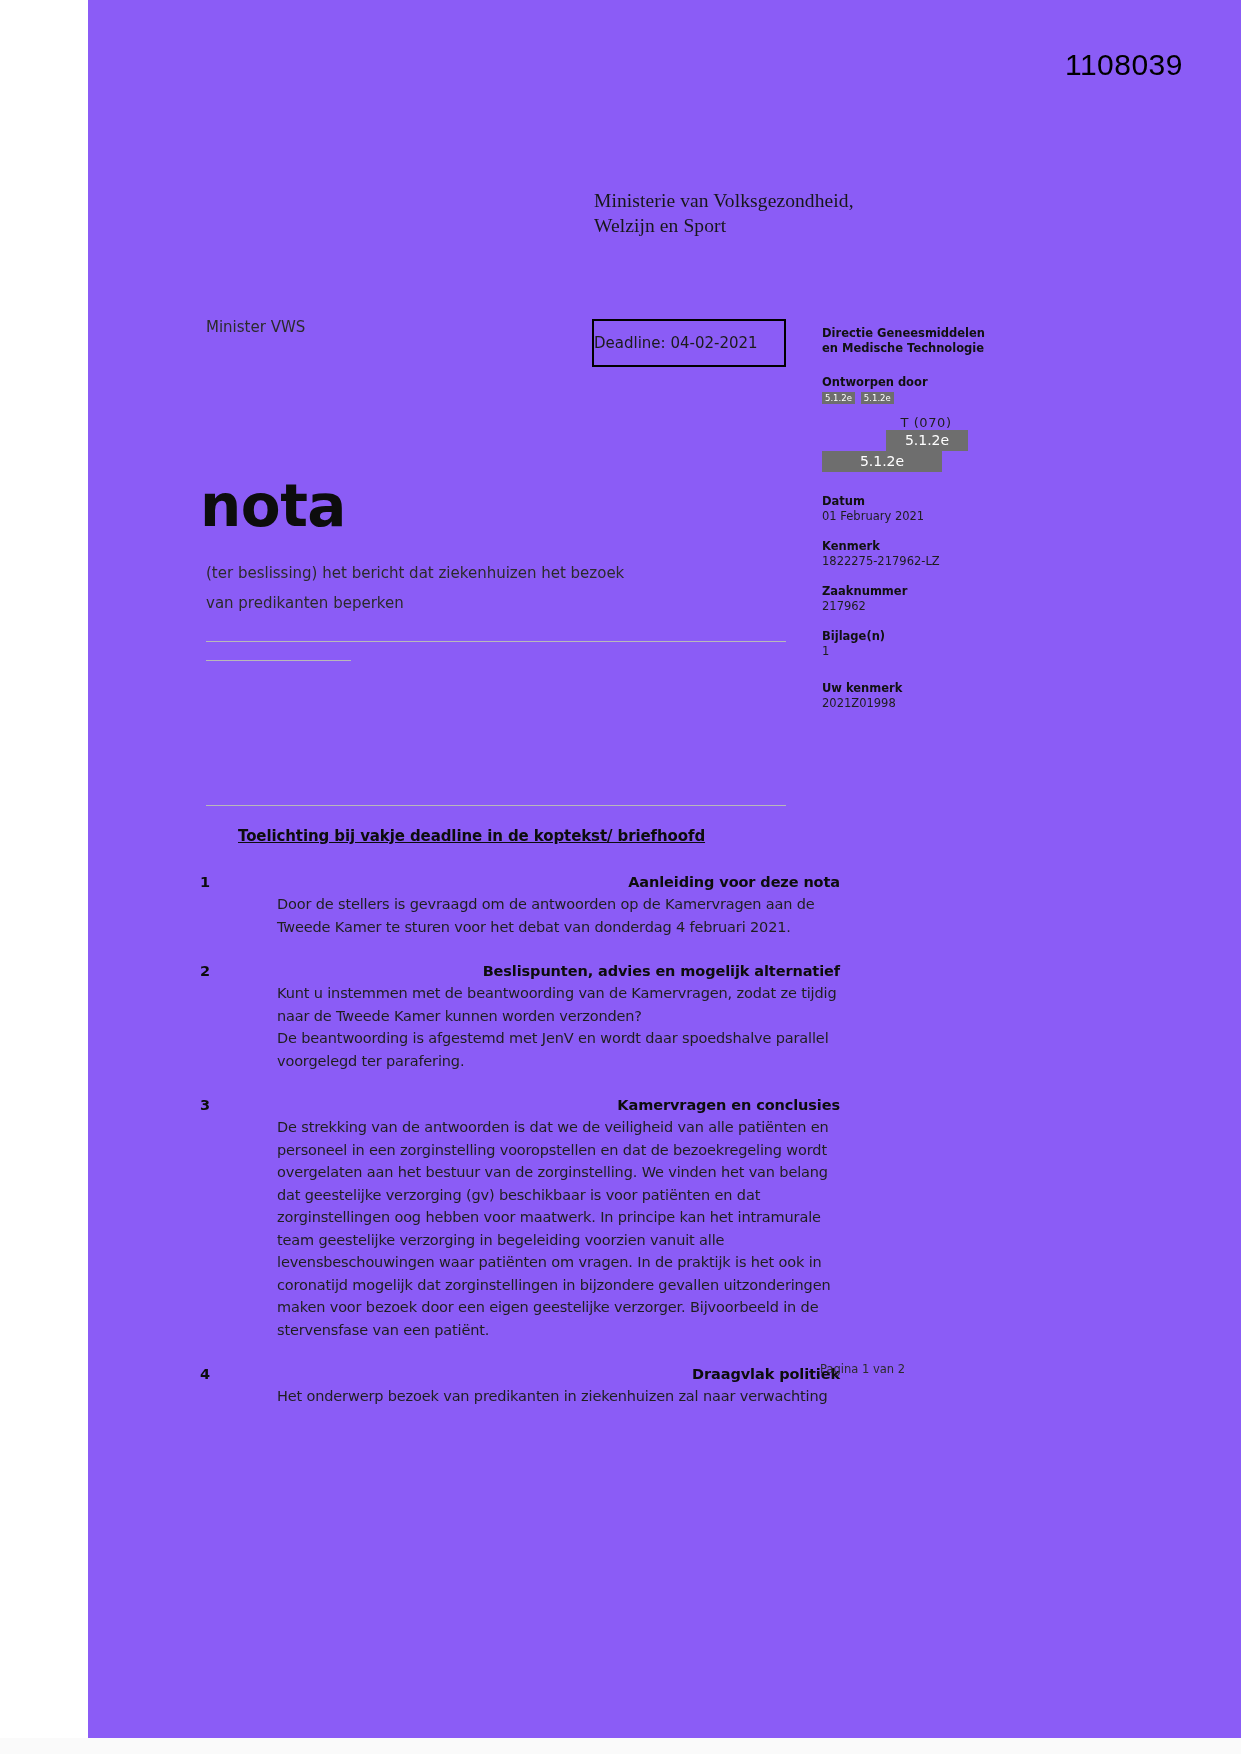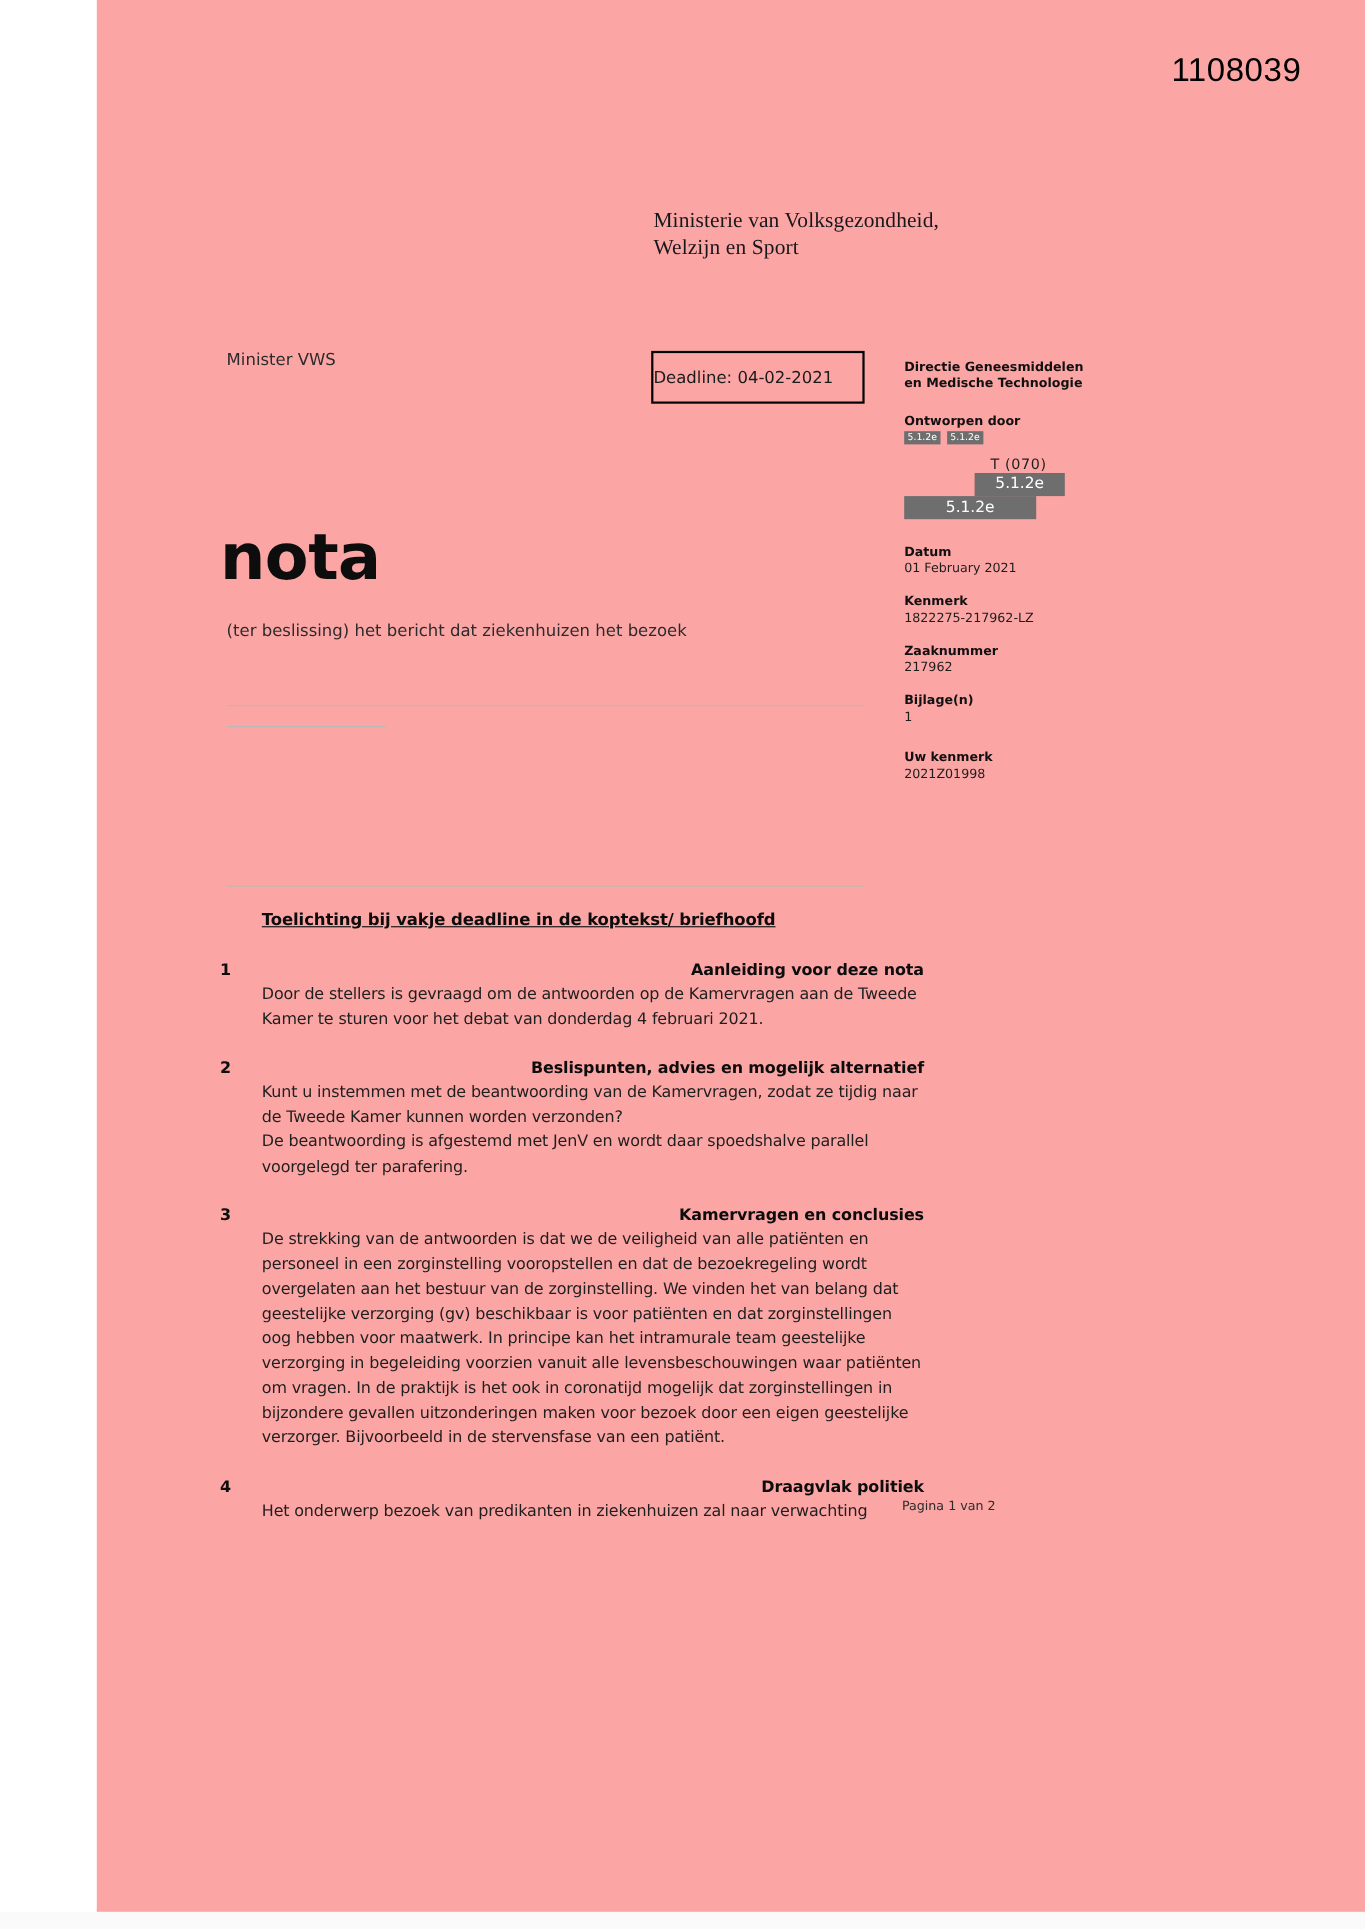--- a/index.html
+++ b/index.html
@@ -8,21 +8,21 @@
     background: #ffffff;
   }
   body {
     font-family: "DejaVu Sans", sans-serif;
     color: #1a1a1a;
   }
   .page {
     position: relative;
     width: 1241px;
     height: 1754px;
-    background: #fca5a5;
+    background: #8b5cf6;
     overflow: hidden;
   }
   
   .page-shade-left {
     position: absolute;
     left: 0; top: 0;
     width: 88px; height: 1754px;
     background: #ffffff;
   }
   .page-shade-bottom {
@@ -246,20 +246,21 @@
     letter-spacing: -0.1px;
     text-align: right;
   }
   .sec-text {
     font-family: "DejaVu Sans", sans-serif;
     font-size: 14.5px;
     color: #1f1f1f;
     line-height: 22.5px;
     white-space: pre-line;
     letter-spacing: -0.15px;
+    margin-left: 39px;
   }
 
   
   .footer {
     position: absolute;
     left: 820px;
     top: 1362px;
     font-family: "DejaVu Sans", sans-serif;
     font-size: 11.5px;
     color: #2b2b2b;
@@ -326,20 +327,21 @@
     <div class="sb-gap-lg">
       <div class="sb-label">Uw kenmerk</div>
       <div class="sb-value">2021Z01998</div>
     </div>
   </div>
 
   <div class="nota-title">nota</div>
 
   <div class="subject">
     <div>(ter beslissing) het bericht dat ziekenhuizen het bezoek</div>
+    <div>van predikanten beperken</div>
   </div>
 
   <div class="rule rule-long-1"></div>
   <div class="rule rule-short"></div>
   <div class="rule rule-long-2"></div>
 
   <div class="body-wrap">
     <div class="body-heading">Toelichting bij vakje deadline in de koptekst/ briefhoofd</div>
 
     <div class="section">

